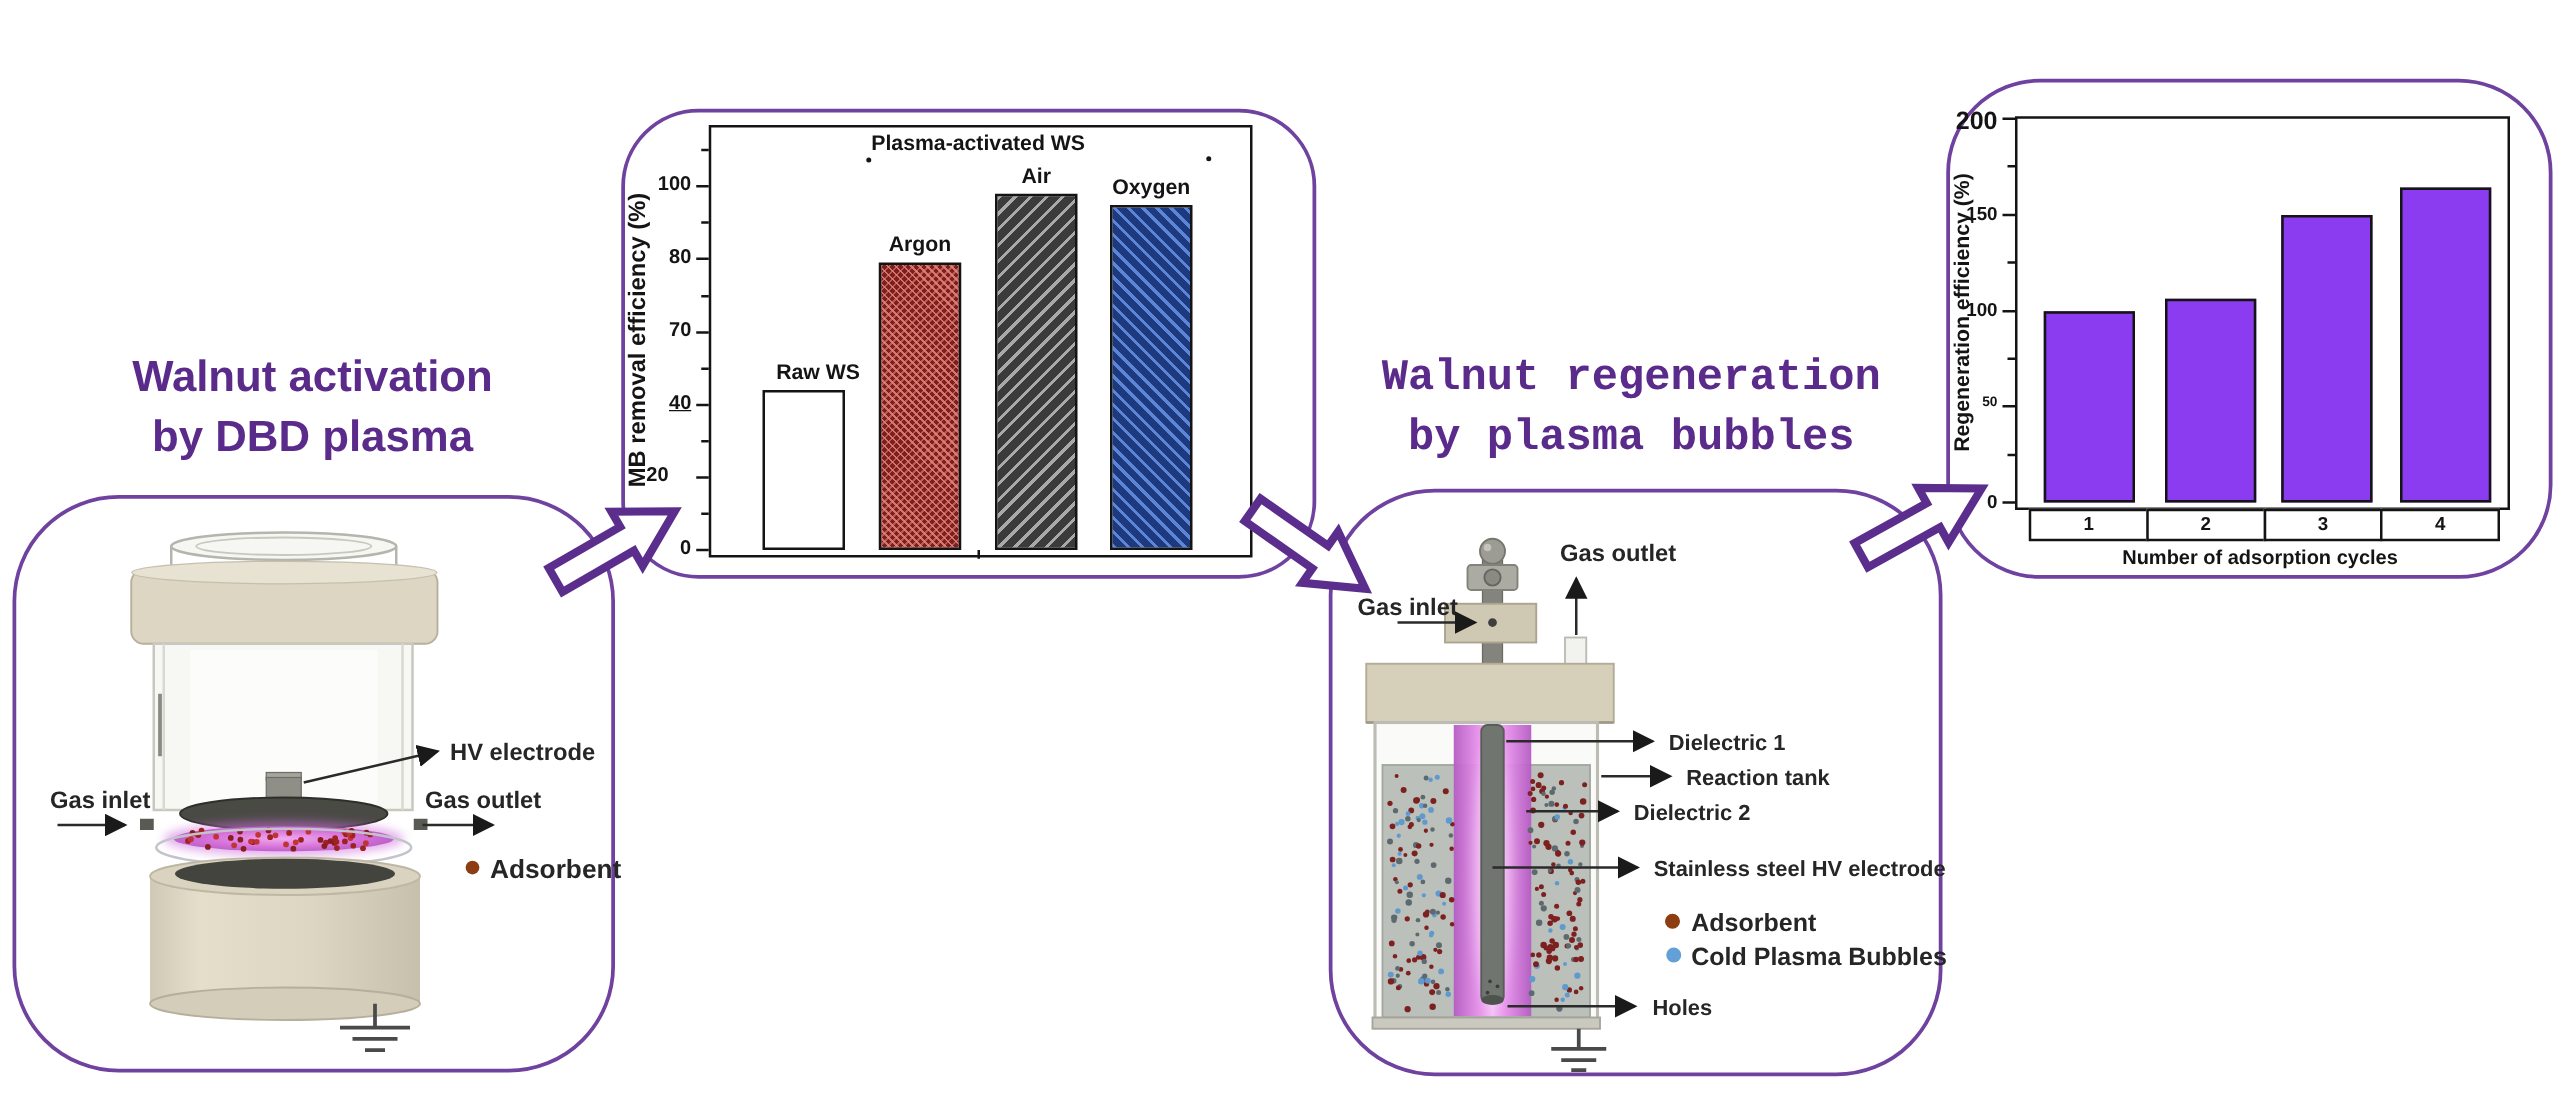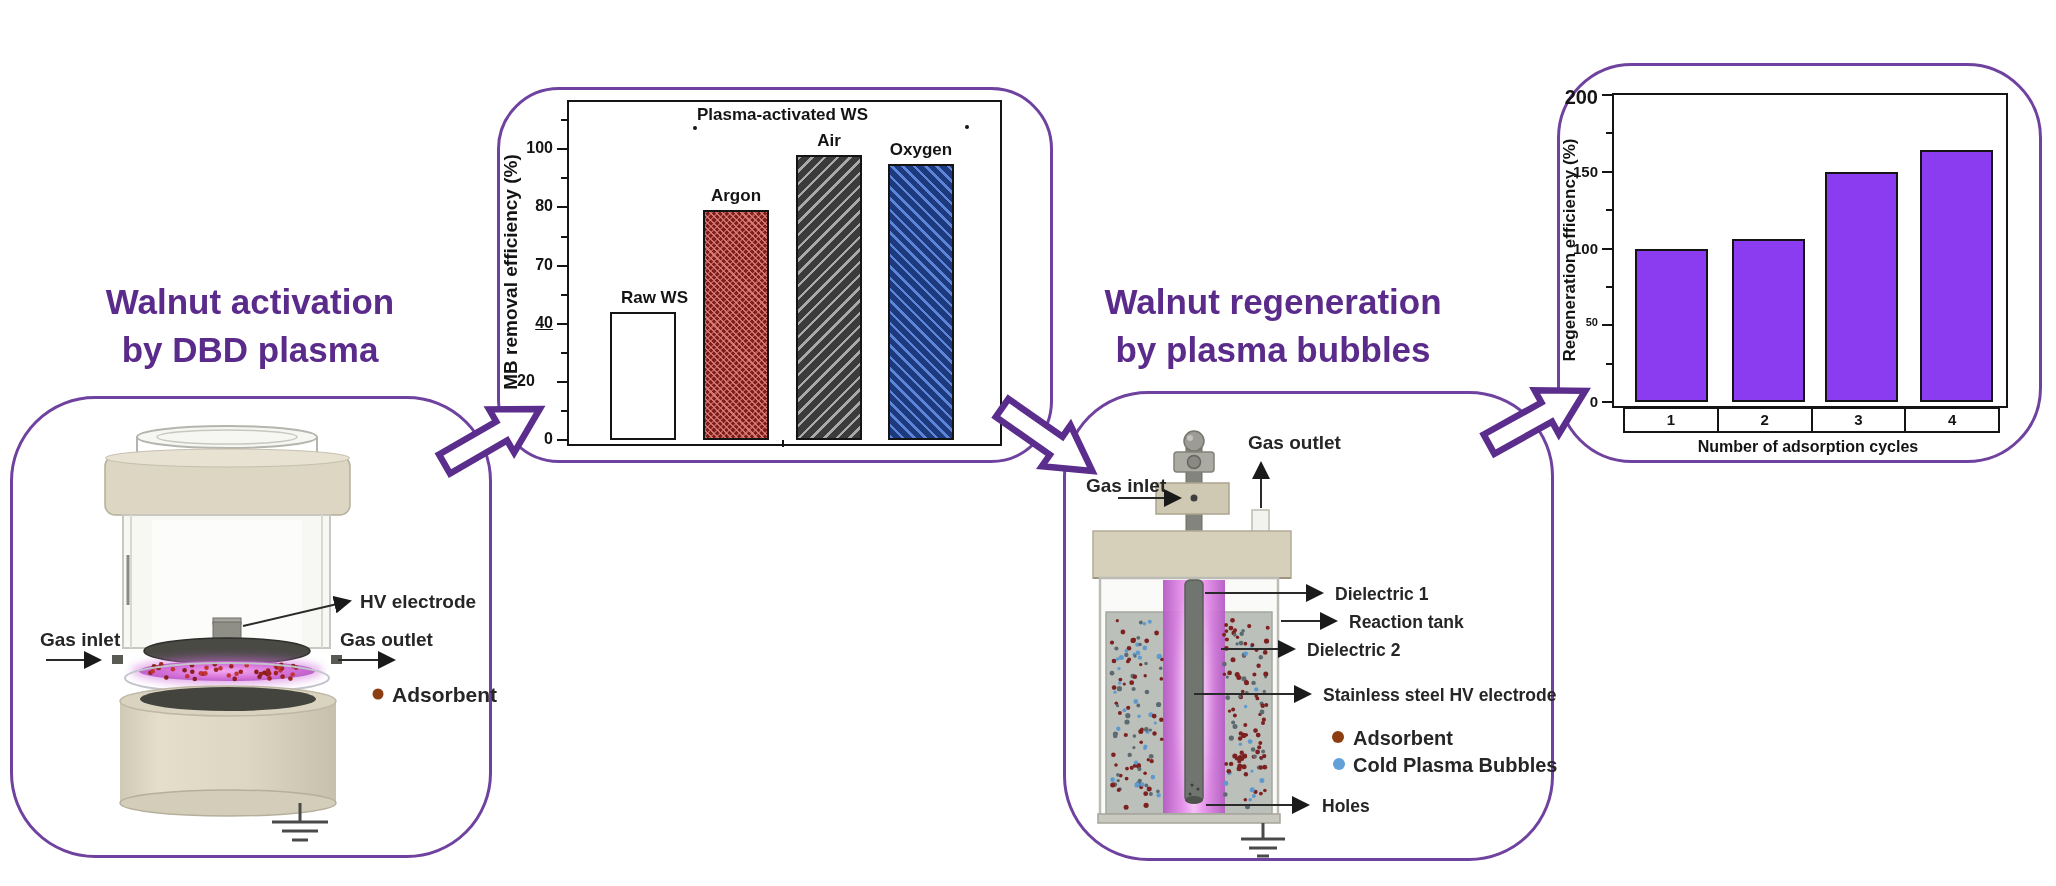--- a/index.html
+++ b/index.html
@@ -33,21 +33,21 @@
 </style>
 </head>
 <body>
 
 <div id="canvas">
 
   <div class="ptitle" style="left:35px;top:278px;width:430px;">
     <span>Walnut activation</span><br>
     <span>by DBD plasma</span>
   </div>
-  <div class="ptitle" style="left:1048px;top:278px;width:450px;">
+  <div class="ptitle" style="left:1080px;top:278px;width:450px;font-family:Liberation Mono, monospace;">
     <span>Walnut regeneration</span><br>
     <span>by plasma bubbles</span>
   </div>
 
   <div class="panel" style="left:10px;top:396px;width:482px;height:462px;border-radius:85px;"></div>
   <div class="panel" style="left:497px;top:87px;width:556px;height:376px;border-radius:62px;"></div>
   <div class="panel" style="left:1063px;top:391px;width:491px;height:470px;border-radius:85px;"></div>
   <div class="panel" style="left:1557px;top:63px;width:485px;height:400px;border-radius:75px;"></div>
 
   <svg class="flow-arrow" style="left:433px;top:406px;transform:rotate(-30deg);transform-origin:center;" width="120" height="60" viewBox="0 0 120 60">

